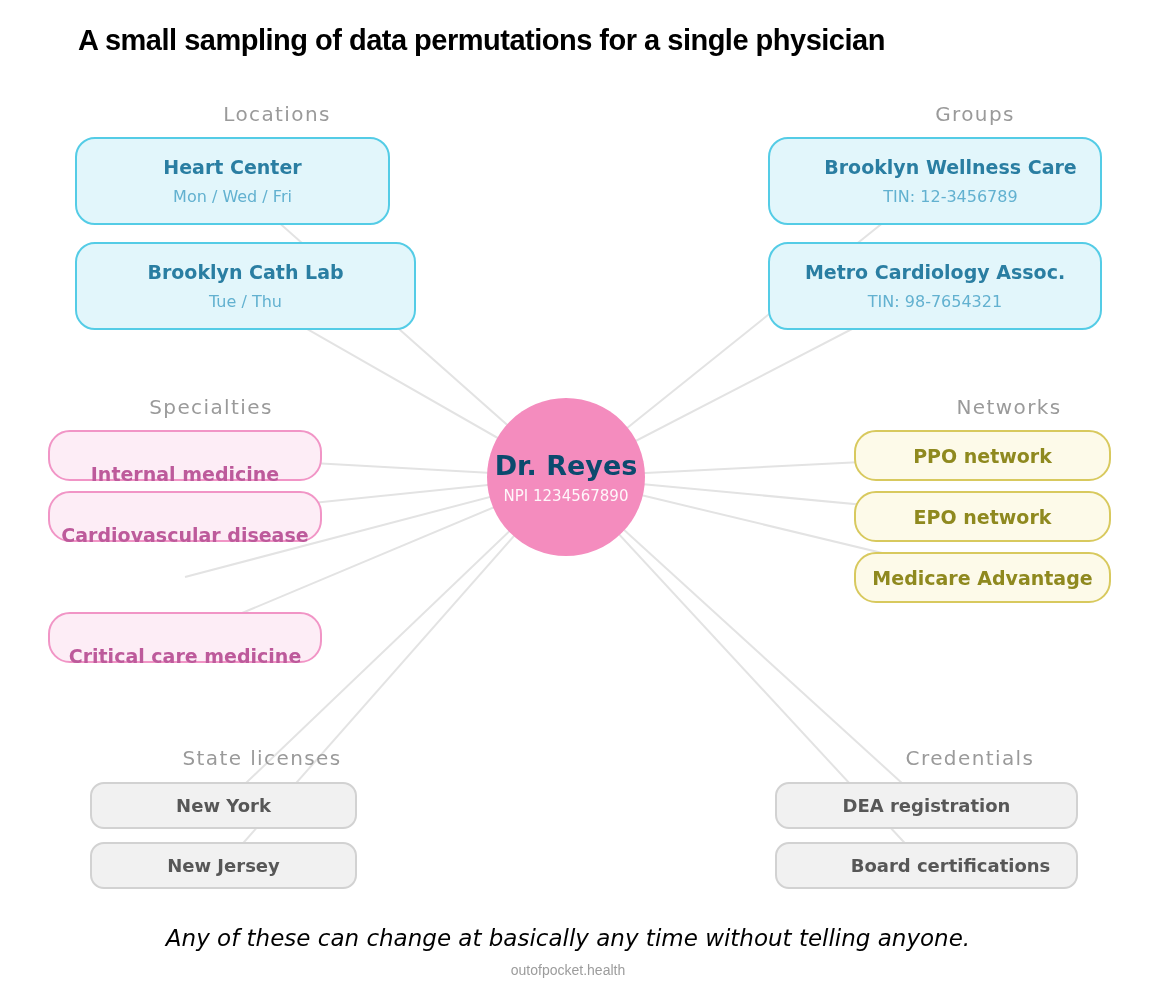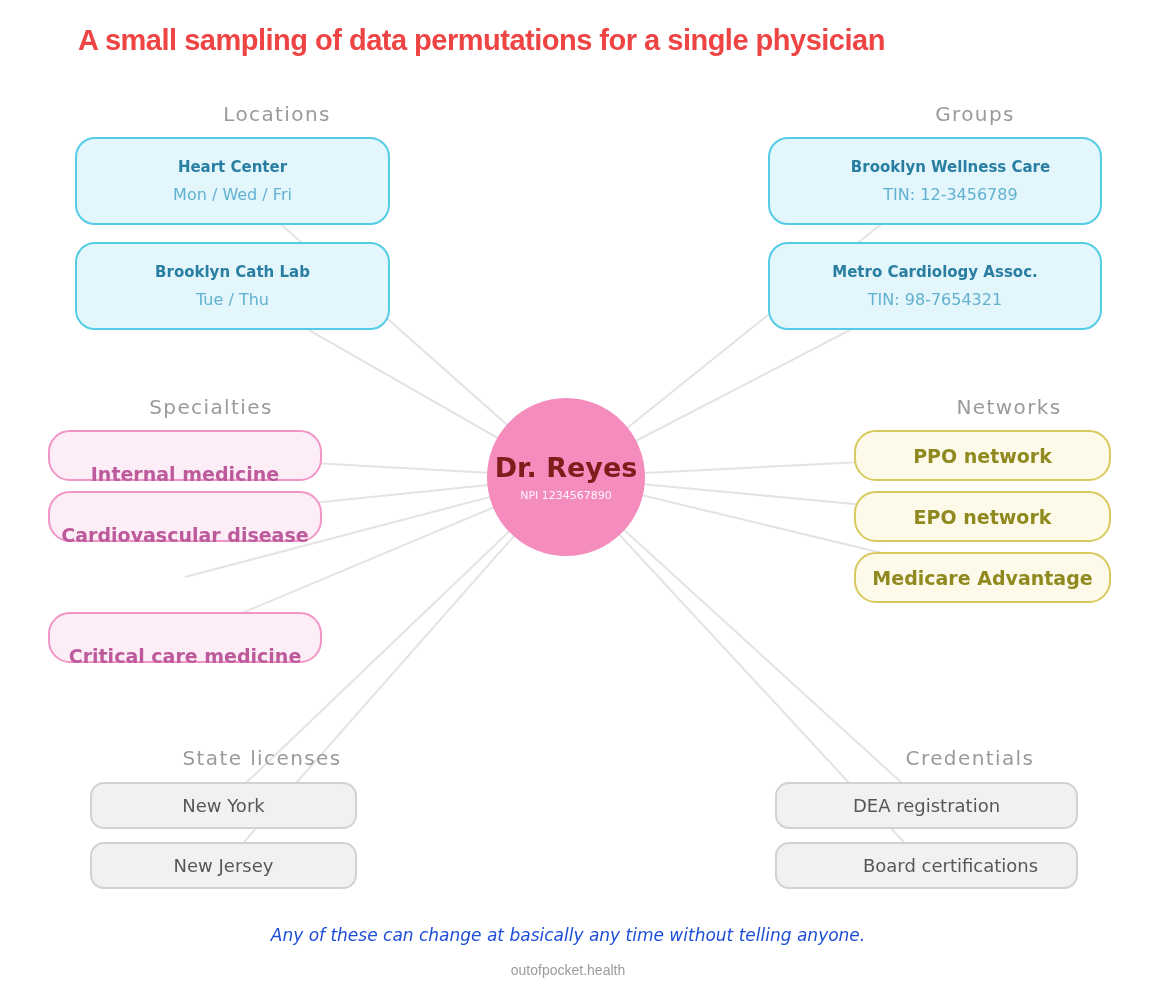--- a/index.html
+++ b/index.html
@@ -8,67 +8,67 @@
     width:1170px;height:994px;
     background:#ffffff;
     font-family:"DejaVu Sans", sans-serif;
     overflow:hidden;
   }
   #connector-svg{position:absolute;left:0;top:0;z-index:0;}
   .page-title{
     position:absolute;left:78px;top:24px;
     font-family:"Liberation Sans", sans-serif;
     font-weight:900;font-size:29px;letter-spacing:-0.5px;
-    color:#ef4444;white-space:nowrap;z-index:2;
+    color:#000000;white-space:nowrap;z-index:2;
   }
   .section-label{
     position:absolute;transform:translateX(-50%);
     font-size:20px;color:#9a9a9a;letter-spacing:1.4px;
     white-space:nowrap;z-index:2;
   }
   .card{
     position:absolute;z-index:1;box-sizing:border-box;
     display:flex;flex-direction:column;align-items:center;justify-content:center;
     text-align:center;white-space:nowrap;
   }
   .card.cyan{background:#e2f6fb;border:2px solid #54cce6;border-radius:20px;}
-  .card.cyan .card-title{color:#2a7ea2;font-weight:bold;font-size:15px;}
+  .card.cyan .card-title{color:#2a7ea2;font-weight:bold;font-size:19px;}
   .card.cyan .card-subtitle{color:#62b1d0;font-size:16px;margin-top:9px;}
   .card.pink{background:#fdedf6;border:2px solid #f195c6;border-radius:22px;}
   .card.pink .card-title{color:#bd5a9b;font-weight:bold;font-size:19px;margin-top:36px;}
   .card.yellow{background:#fdfae9;border:2px solid #d8c95e;border-radius:22px;}
   .card.yellow .card-title{color:#8f891f;font-weight:bold;font-size:19px;}
   .card.gray{background:#f1f1f1;border:2px solid #d2d2d2;border-radius:14px;}
-  .card.gray .card-title{color:#575757;font-weight:normal;font-size:18px;}
+  .card.gray .card-title{color:#575757;font-weight:bold;font-size:18px;}
   
   .loc1{left:75px;top:137px;width:315px;height:88px;}
-  .loc2{left:75px;top:242px;width:315px;height:88px;}
+  .loc2{left:75px;top:242px;width:341px;height:88px;}
   .grp1{left:768px;top:137px;width:334px;height:88px;padding-left:31px;}
   .grp2{left:768px;top:242px;width:334px;height:88px;}
   .spec1{left:48px;top:430px;width:274px;height:51px;}
   .spec2{left:48px;top:491px;width:274px;height:51px;}
   .spec3{left:48px;top:552px;width:274px;height:51px;}
   .spec4{left:48px;top:612px;width:274px;height:51px;}
   .net1{left:854px;top:430px;width:257px;height:51px;}
   .net2{left:854px;top:491px;width:257px;height:51px;}
   .net3{left:854px;top:552px;width:257px;height:51px;}
   .lic1{left:90px;top:782px;width:267px;height:47px;}
   .lic2{left:90px;top:842px;width:267px;height:47px;}
   .cred1{left:775px;top:782px;width:303px;height:47px;}
   .cred2{left:775px;top:842px;width:303px;height:47px;padding-left:48px;}
   .center-node{
     position:absolute;left:487px;top:398px;width:158px;height:158px;
     background:#f48cbe;border-radius:50%;z-index:1;
     display:flex;flex-direction:column;align-items:center;justify-content:center;
   }
-  .center-name{color:#7f1d1d;font-weight:bold;font-size:27px;}
-  .center-npi{color:rgba(255,255,255,0.92);font-size:11px;margin-top:6px;}
+  .center-name{color:#0c4a6e;font-weight:bold;font-size:27px;}
+  .center-npi{color:rgba(255,255,255,0.92);font-size:15px;margin-top:6px;}
   .footer-note{
     position:absolute;left:568px;top:925px;transform:translateX(-50%);
-    font-style:italic;font-size:17px;color:#1d4ed8;white-space:nowrap;z-index:2;
+    font-style:italic;font-size:23px;color:#000000;white-space:nowrap;z-index:2;
   }
   .footer-site{
     position:absolute;left:568px;top:962px;transform:translateX(-50%);
     font-family:"Liberation Sans", sans-serif;
     font-size:14px;color:#9c9c9c;white-space:nowrap;z-index:2;
   }
 </style>
 </head>
 <body>
 

